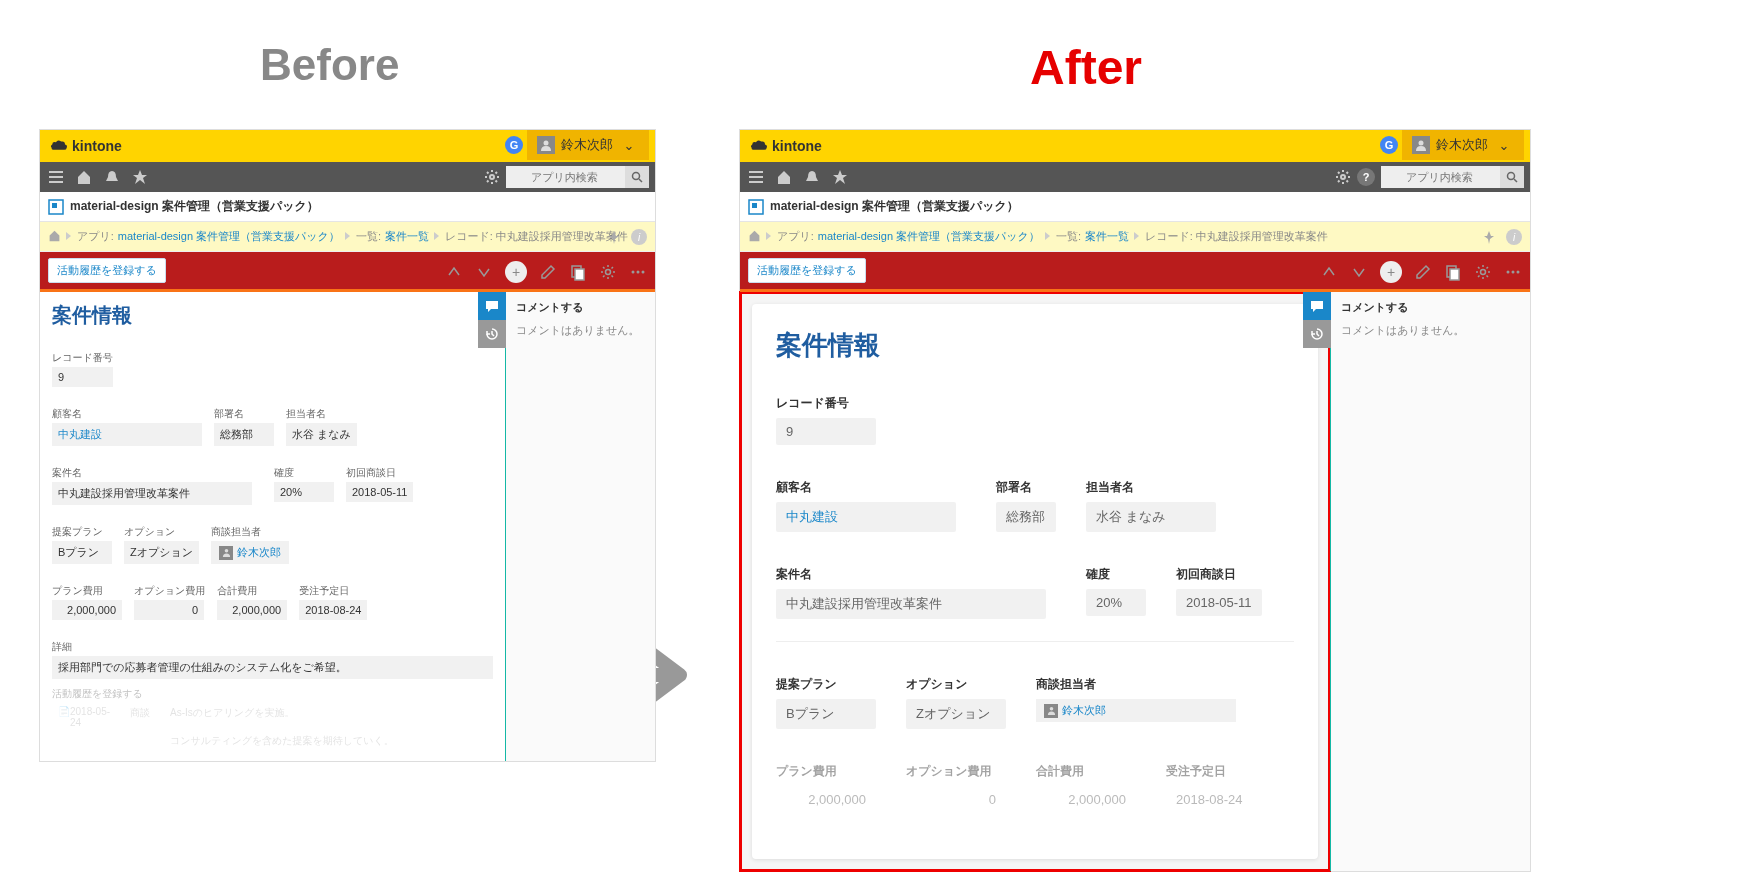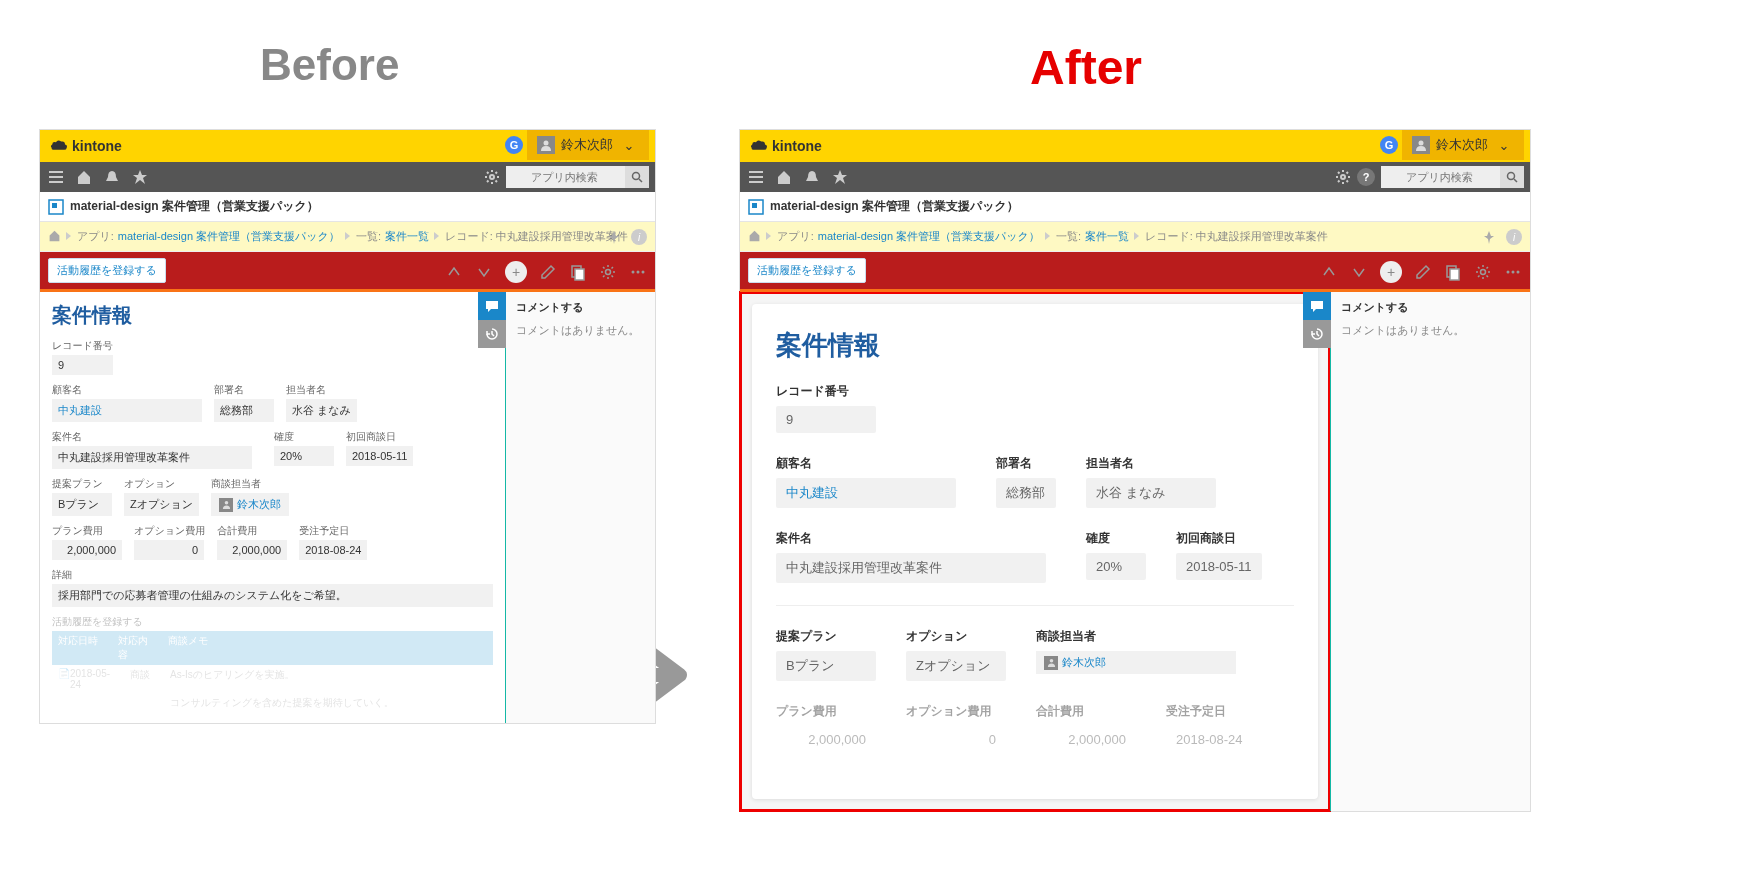--- a/index.html
+++ b/index.html
@@ -59,21 +59,21 @@
 .side-tabs .tab.active { background: #1a87c9; }
 .side-tabs .tab.inactive { background: #999; }
 .side-tabs .tab svg { width: 14px; height: 14px; fill: #fff; }
 .side-inner { padding: 8px 10px; font-size: 11px; }
 .side-inner .hdr { font-weight: 700; margin-bottom: 8px; }
 .side-inner .empty { color: #888; }
 
 .win-after .side { width: 200px; }
 
 .card-title { color: #1f5da0; font-size: 20px; font-weight: 700; margin-bottom: 10px; }
-.lbl { font-size: 10px; color: #666; margin-bottom: 2px; }
+.lbl { font-size: 10px; color: #666; margin-bottom: 2px; margin-top: 12px; }
 .val { background: #f1f1f1; font-size: 11px; padding: 4px 6px; color: #333; display: inline-block; min-width: 60px; }
 .val.link { color: #1a87c9; }
 .row { display: flex; gap: 12px; margin-bottom: 8px; }
 .col { display: flex; flex-direction: column; }
 
 
 .after-frame { border: 3px solid #e00; margin: -1px; }
 .after-card { background: #fff; margin: 10px; padding: 24px; box-shadow: 0 1px 4px rgba(0,0,0,.1); border-radius: 4px; }
 .after-card .card-title { font-size: 26px; margin-bottom: 20px; }
 .after-card .lbl { font-size: 12px; font-weight: 700; color: #333; margin-bottom: 6px; }
@@ -292,25 +292,20 @@
           </div>
       </div>
       <div class="row">
           <div class="col" style="width:100%">
             <div class="lbl">詳細</div>
             <div class="val" style="width:100%">採用部門での応募者管理の仕組みのシステム化をご希望。</div>
           </div>
         </div>
       <div style="opacity:.4">
         <div class="lbl" style="margin-top:6px">活動履歴を登録する</div>
-        <div class="tblhdr">
-          <div style="width:60px">対応日時</div>
-          <div style="width:50px">対応内容</div>
-          <div>商談メモ</div>
-        </div>
         <div class="tblrow">
           <div style="width:12px">📄</div>
           <div style="width:60px">2018-05-24</div>
           <div style="width:40px">商談</div>
           <div>As-Isのヒアリングを実施。</div>
         </div>
         <div class="tblrow">
           <div style="width:112px"></div>
           <div>コンサルティングを含めた提案を期待していく。</div>
         </div>

